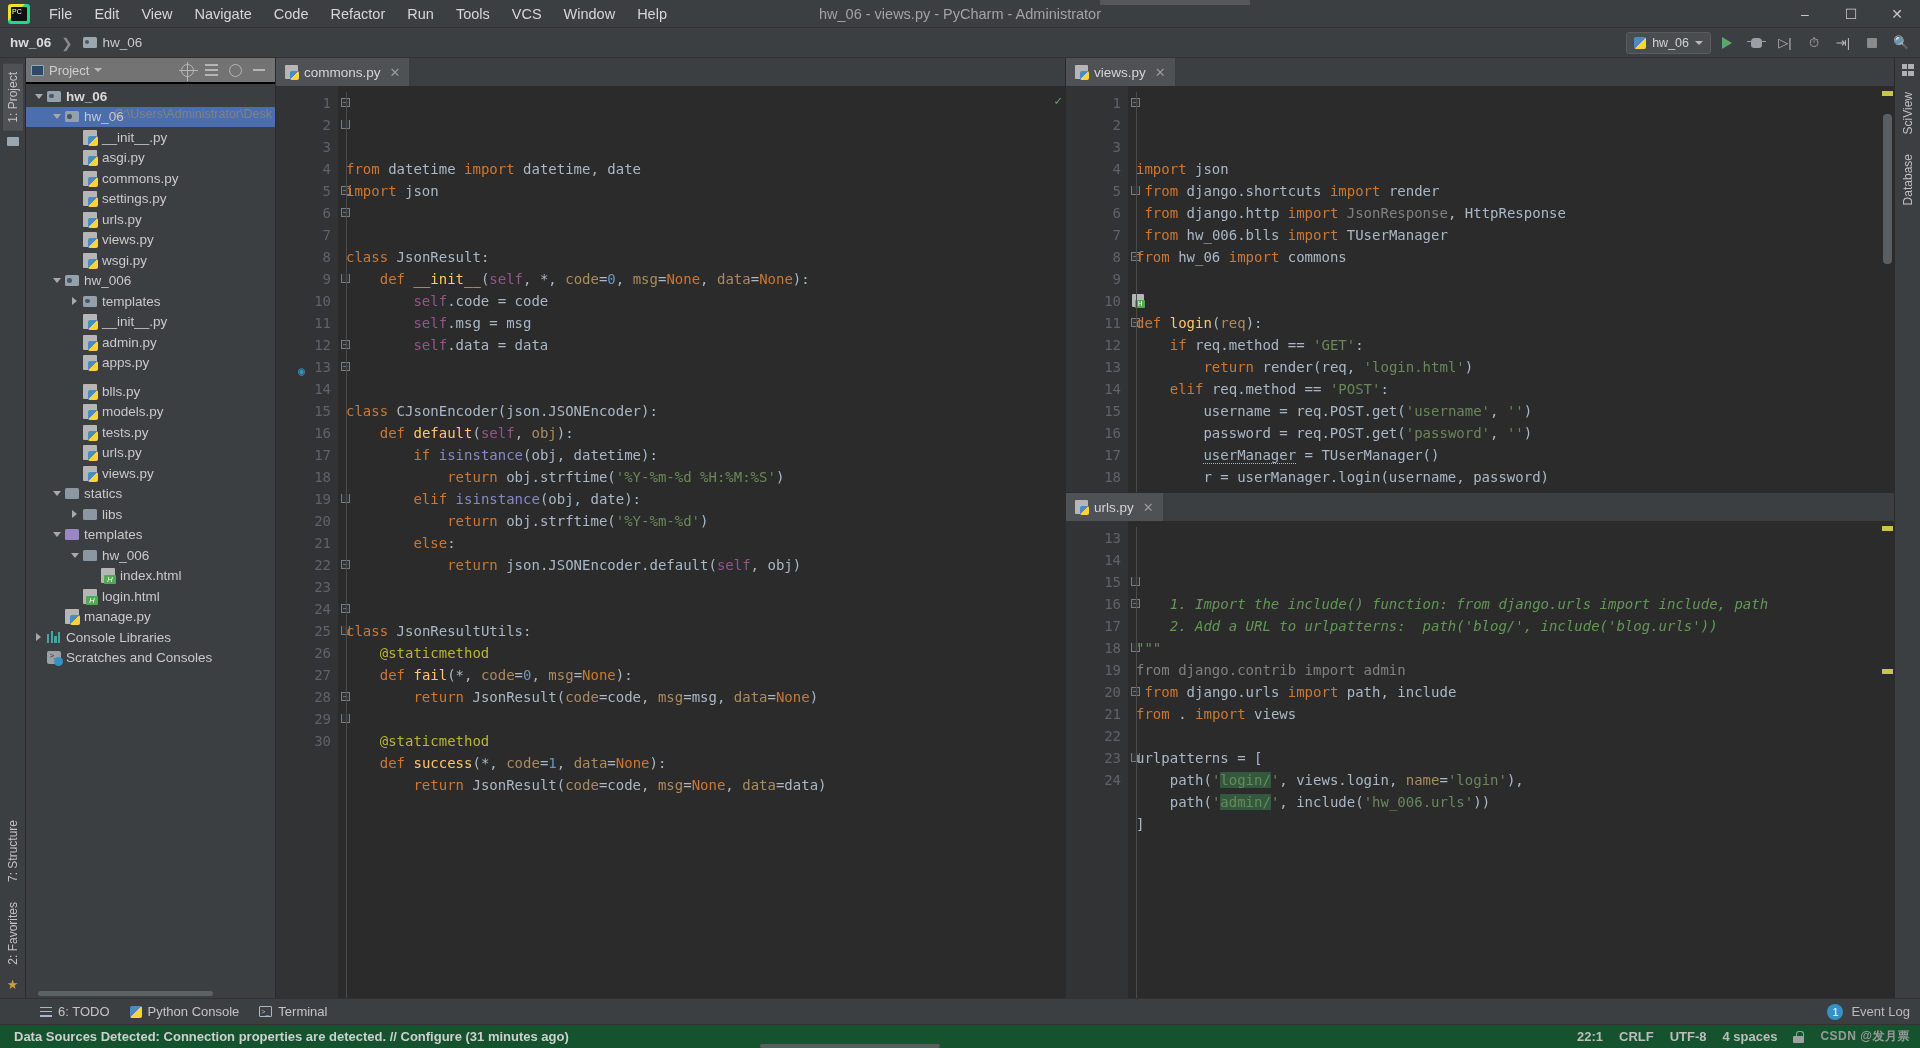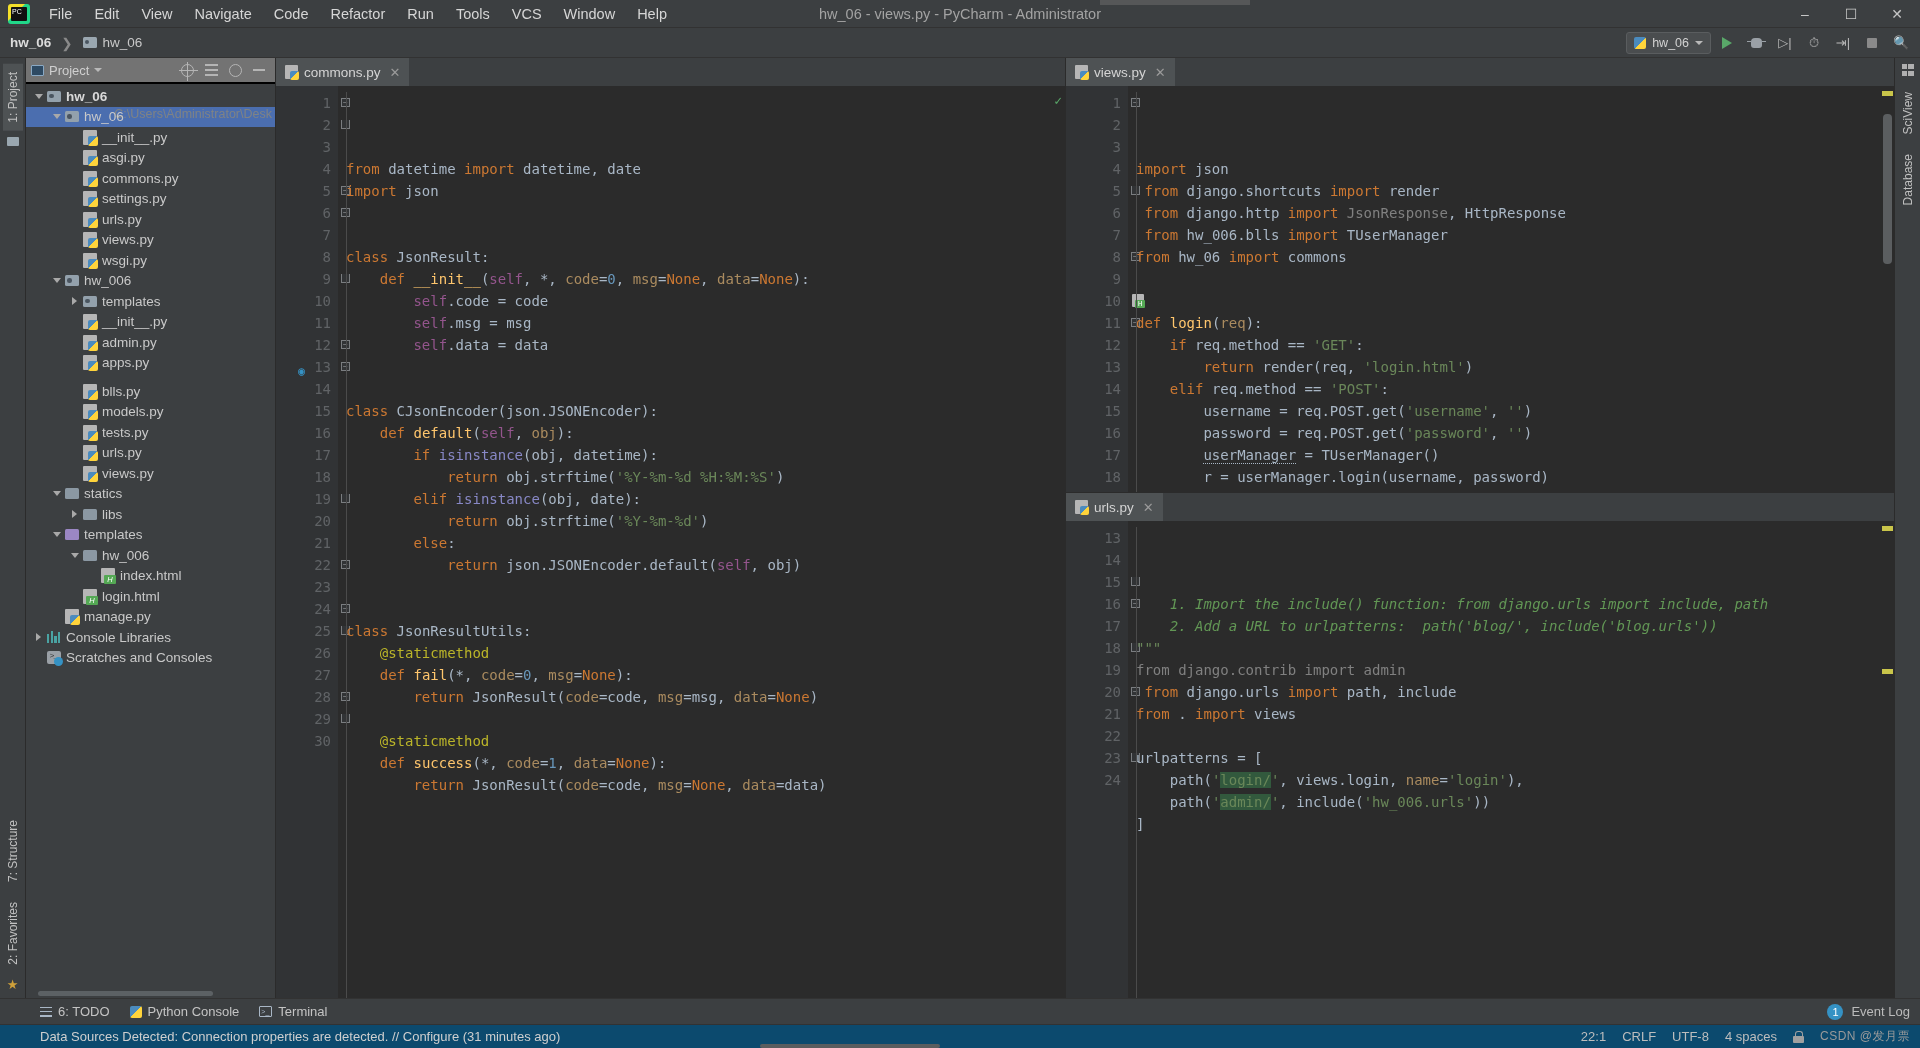--- a/index.html
+++ b/index.html
@@ -195,23 +195,24 @@
   .tw-item{display:flex;align-items:center;gap:6px;padding:3px 10px;color:#c4c4c4;border-radius:3px;}
   .ico-todo{width:12px;height:10px;display:flex;flex-direction:column;justify-content:space-between;}
   .ico-todo i{height:1.6px;background:#a9b7c6;display:block;}
   .ico-console{width:12px;height:12px;border-radius:2px;background:linear-gradient(135deg,#4b8bbe 48%,#ffd43b 49%);}
   .ico-term{width:13px;height:11px;border:1.3px solid #a9b7c6;border-radius:1px;color:#a9b7c6;font-size:7px;line-height:9px;padding-left:1px;}
   .tw-right{margin-left:auto;display:flex;align-items:center;gap:8px;padding-right:10px;}
   .evt-badge{width:16px;height:16px;border-radius:50%;background:#3592c4;color:#fff;font-size:11px;
      display:flex;align-items:center;justify-content:center;}
 
   .statusbar {
-    height:24px; background:#0c4a6e; display:flex; align-items:center;
-    font-size:13px; color:#bdbdbd; padding-left:40px; border-top:1px solid #323232;
+    height:24px; background:#14532d; display:flex; align-items:center;
+    font-size:13px; color:#bdbdbd; padding-left:14px; border-top:1px solid #323232;
     position:relative;
+    font-weight:bold;
   }
   .status-left{display:flex;align-items:center;gap:6px;}
   .status-left .msg{color:#cfcfcf;}
   .status-right{margin-left:auto;display:flex;align-items:center;gap:16px;padding-right:10px;}
   .watermark{color:#9a9a9a;font-size:12px;letter-spacing:.5px;}
   .ico-lock{width:11px;height:12px;position:relative;}
   .ico-lock i{position:absolute;bottom:0;width:11px;height:7px;background:#a0a0a0;border-radius:1px;display:block;}
   .ico-lock::before{content:"";position:absolute;top:0;left:2.5px;width:6px;height:6px;border:1.5px solid #a0a0a0;border-bottom:none;border-radius:3px 3px 0 0;}
   .bottom-scroll{position:absolute;left:760px;bottom:0;width:180px;height:4px;background:#5a5d5f;border-radius:2px;}
 </style>

